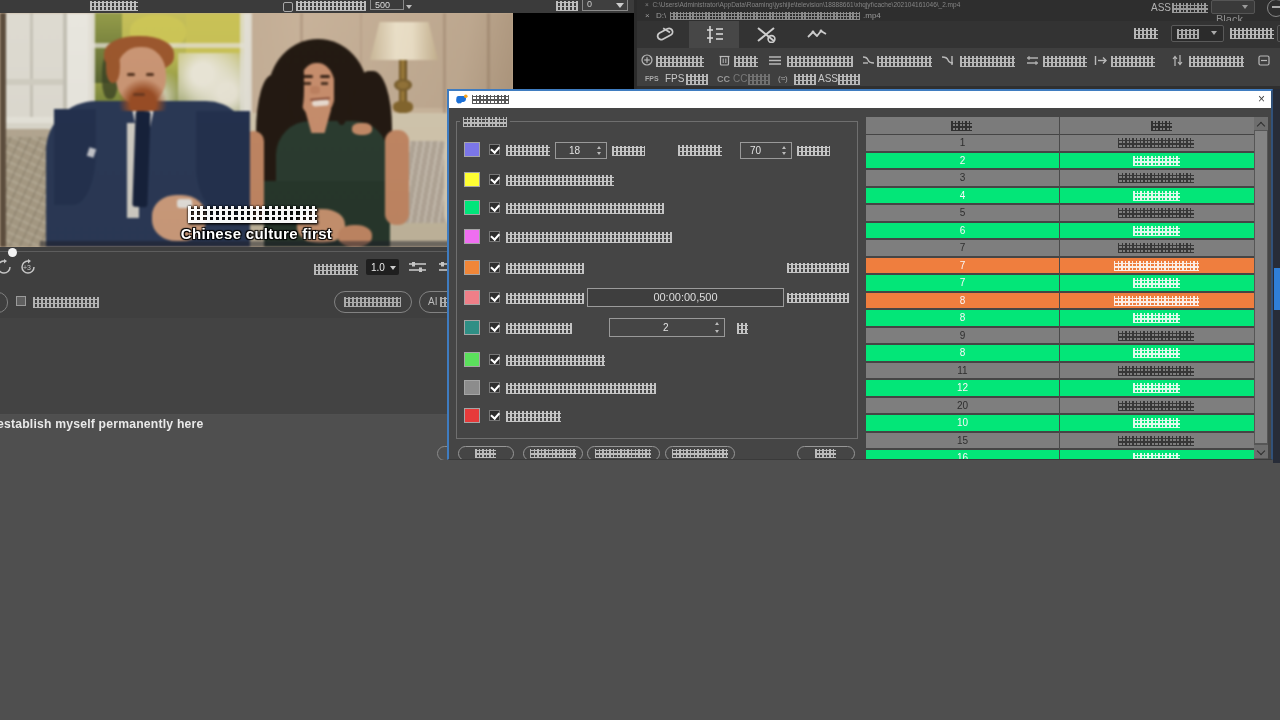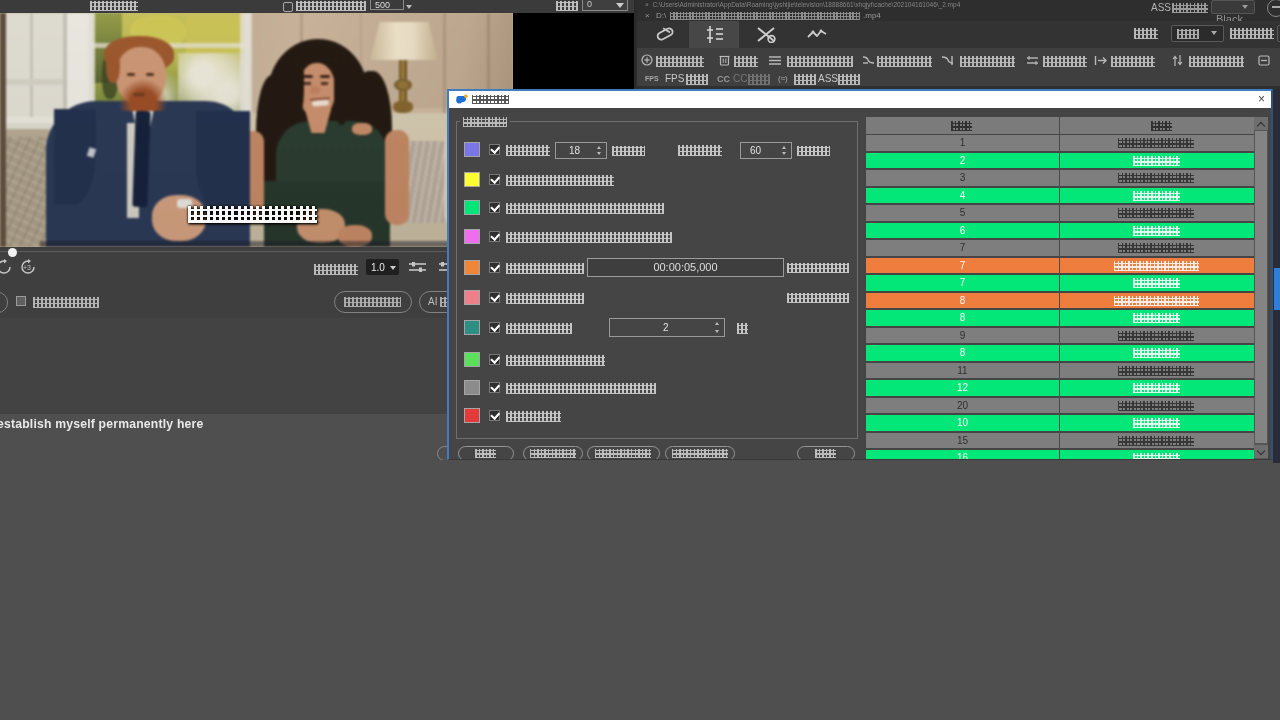--- a/index.html
+++ b/index.html
@@ -125,20 +125,21 @@
     <div class="a" style="left:146px;top:60px;width:8px;height:2.5px;background:#54331e;border-radius:2px"></div>
     <div class="a" style="left:133px;top:80px;width:12px;height:3px;background:#6e3a20;border-radius:2px"></div>
     <div class="a" style="left:152px;top:182px;width:54px;height:46px;background:#d2a07f;border-radius:45%"></div>
     <div class="a" style="left:177px;top:186px;width:15px;height:9px;background:#e9e6e1;border-radius:3px"></div>
 
     <div class="a" style="left:40px;top:228px;width:420px;height:6px;background:rgba(30,30,40,.5)"></div>
     <div class="a" style="left:0;top:0;width:513px;height:234px;background:linear-gradient(180deg,rgba(25,20,15,.03) 0%,rgba(25,20,15,.07) 100%)"></div>
    </div>
 
    <div class="m mbig" style="left:188px;top:193px;width:129px;height:17px;color:#fff;opacity:.96;filter:drop-shadow(0 0 1px #000) drop-shadow(1px 1px 1px #000)"></div>
+   <div class="a" style="left:0;top:212px;width:513px;text-align:center;font-size:15px;font-weight:bold;color:#fff;font-family:'Liberation Sans',sans-serif;text-shadow:1px 1px 1px #000,-1px -1px 1px #000,1px -1px 1px #000,-1px 1px 1px #000;letter-spacing:.3px">Chinese culture first</div>
   </div>
 </div>
 
 <div class="a" style="left:634px;top:0;width:3px;height:89px;background:#2b2b2b"></div>
 
 <div class="a" id="rpanel" style="left:637px;top:0;width:643px;height:89px;background:#383838;overflow:hidden">
   <div class="a" style="left:0;top:0;width:643px;height:21px;background:#2e2e2e"></div>
   <div class="t" style="left:8px;top:2px;font-size:6.5px;color:#858585">×&nbsp; C:\Users\Administrator\AppData\Roaming\jyshijie\television\18888661\xhqjyt\cache\202104161046\_2.mp4</div>
   <div class="t" style="left:514px;top:3px;font-size:10px;color:#b2b2b2">ASS</div>
   <div class="m m9" style="left:535px;top:3px;width:36px;height:10px;color:#a9a9a9"></div>
@@ -307,44 +308,44 @@
   <div class="m m9" style="left:14px;top:26px;width:44px;height:10px;color:#c9c9c9"></div>
 
   <div class="sw" style="left:15px;top:51px;background:#7b76e8"></div>
   <div class="cb" style="left:40px;top:53px"></div>
   <div class="m" style="left:57px;top:54px;width:44px;height:11px;color:#d6d6d6"></div>
   <div class="box spin" style="left:106px;top:51px;width:52px;height:17px;border-color:#999"></div>
   <div class="t" style="left:120px;top:55px;font-size:10px;color:#e2e2e2">18</div>
   <div class="m" style="left:163px;top:55px;width:33px;height:10px;color:#d6d6d6"></div>
   <div class="m" style="left:229px;top:54px;width:44px;height:11px;color:#d6d6d6"></div>
   <div class="box spin" style="left:291px;top:51px;width:52px;height:17px;border-color:#999"></div>
-  <div class="t" style="left:301px;top:55px;font-size:10px;color:#e2e2e2">60</div>
+  <div class="t" style="left:301px;top:55px;font-size:10px;color:#e2e2e2">70</div>
   <div class="m" style="left:348px;top:55px;width:33px;height:10px;color:#d6d6d6"></div>
 
   <div class="sw" style="left:15px;top:81px;background:#ffff33"></div>
   <div class="cb" style="left:40px;top:83px"></div>
   <div class="m" style="left:57px;top:84px;width:108px;height:11px;color:#d6d6d6"></div>
 
   <div class="sw" style="left:15px;top:109px;background:#00e57a"></div>
   <div class="cb" style="left:40px;top:111px"></div>
   <div class="m" style="left:57px;top:112px;width:158px;height:11px;color:#d6d6d6"></div>
 
   <div class="sw" style="left:15px;top:138px;background:#ef6ef0"></div>
   <div class="cb" style="left:40px;top:140px"></div>
   <div class="m" style="left:57px;top:141px;width:166px;height:11px;color:#d6d6d6"></div>
 
   <div class="sw" style="left:15px;top:169px;background:#f08638"></div>
   <div class="cb" style="left:40px;top:171px"></div>
   <div class="m" style="left:57px;top:172px;width:78px;height:11px;color:#d6d6d6"></div>
-  <div class="box" style="left:138px;top:167px;width:197px;height:19px;border-color:#9b9b9b;background:#3e3e3e;text-align:center;color:#dedede;font-size:11px;line-height:17px">00:00:05,000</div>
   <div class="m" style="left:338px;top:172px;width:62px;height:10px;color:#d6d6d6"></div>
 
   <div class="sw" style="left:15px;top:199px;background:#ef7f88"></div>
   <div class="cb" style="left:40px;top:201px"></div>
   <div class="m" style="left:57px;top:202px;width:78px;height:11px;color:#d6d6d6"></div>
+  <div class="box" style="left:138px;top:197px;width:197px;height:19px;border-color:#9b9b9b;background:#3e3e3e;text-align:center;color:#dedede;font-size:11px;line-height:17px">00:00:00,500</div>
   <div class="m" style="left:338px;top:202px;width:62px;height:10px;color:#d6d6d6"></div>
 
   <div class="sw" style="left:15px;top:229px;background:#2f8f85"></div>
   <div class="cb" style="left:40px;top:231px"></div>
   <div class="m" style="left:57px;top:232px;width:66px;height:11px;color:#d6d6d6"></div>
   <div class="box spin" style="left:160px;top:227px;width:116px;height:19px;border-color:#999"></div>
   <div class="t" style="left:214px;top:232px;font-size:10px;color:#e2e2e2">2</div>
   <div class="m" style="left:288px;top:232px;width:11px;height:11px;color:#d6d6d6"></div>
 
   <div class="sw" style="left:15px;top:261px;background:#5be05c"></div>

